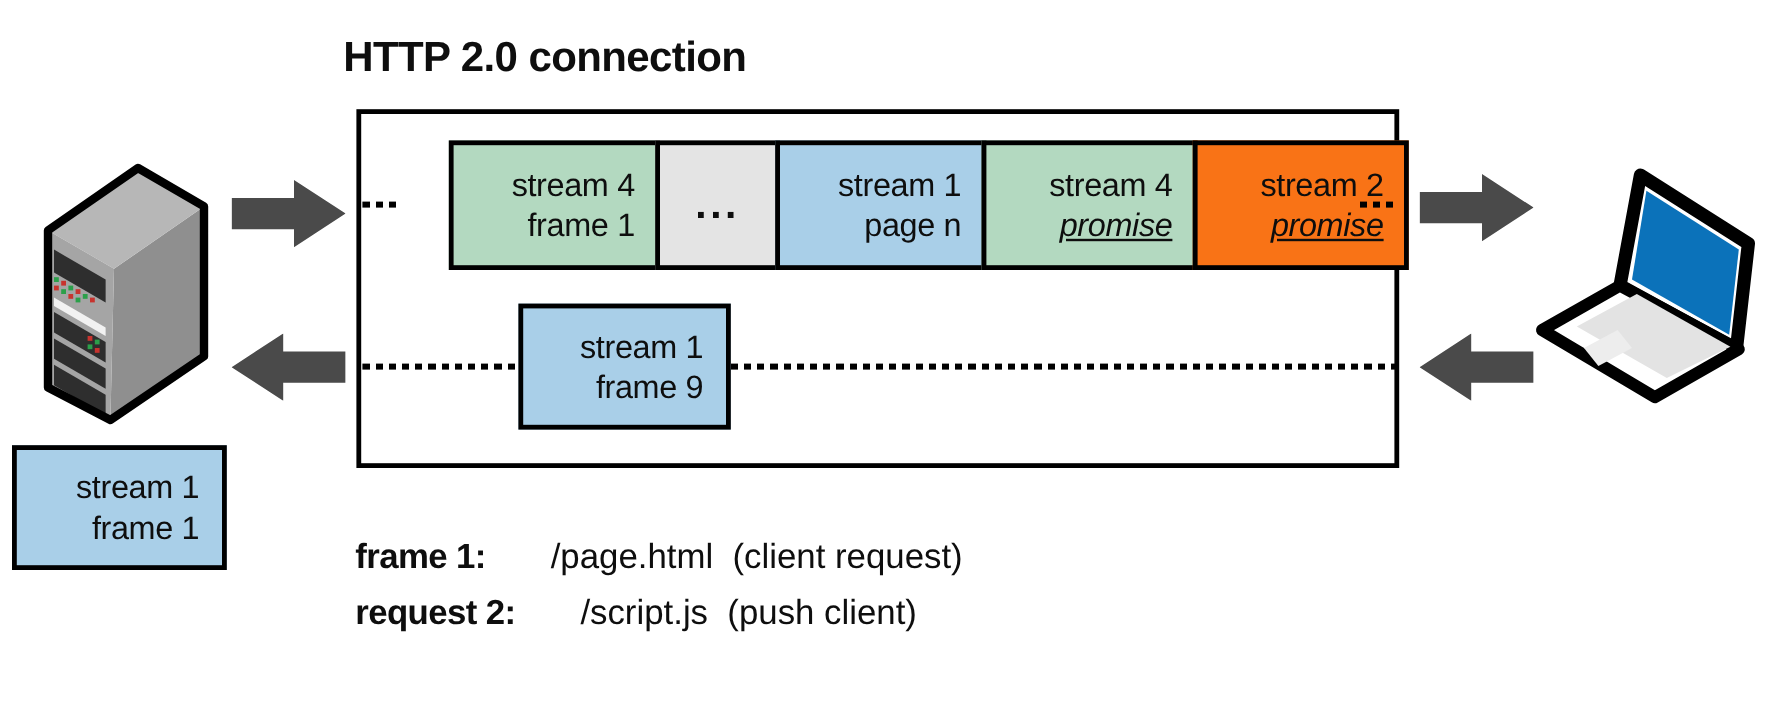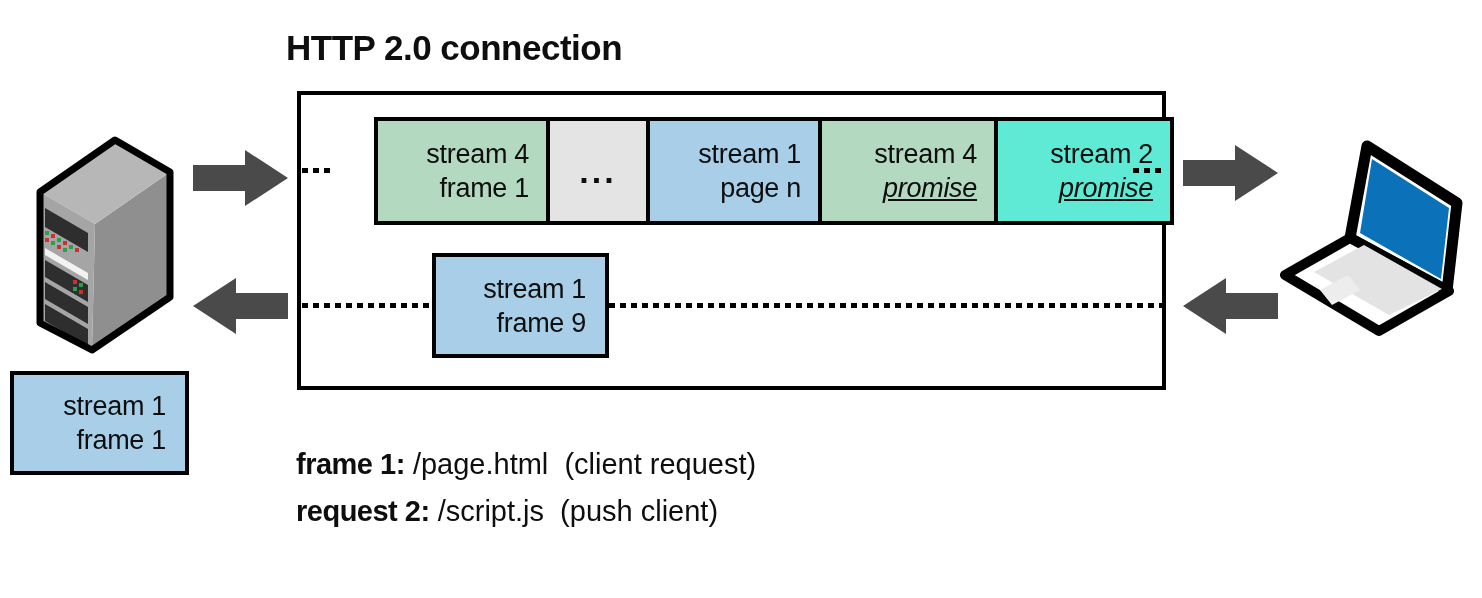--- a/index.html
+++ b/index.html
@@ -49,21 +49,21 @@
   .arrow { position:absolute; width:95px; height:56px; }
   #arrow-srv-out { left:193px;  top:150px; }
   #arrow-srv-in  { left:193px;  top:278px; }
   #arrow-cli-in  { left:1183px; top:145px; }
   #arrow-cli-out { left:1183px; top:278px; }
   #server-icon   { position:absolute; left:25px;   top:130px; width:150px; height:230px; }
   #laptop-icon   { position:absolute; left:1272px; top:128px; width:212px; height:270px; }
   .legend { position:absolute; left:296px; top:441px; font-size:29px; }
   .legend-row { height:47px; line-height:47px; white-space:pre; }
   .legend-label { font-weight:700; letter-spacing:-0.5px; }
-  .legend-value { font-weight:400; }
+  .legend-value { font-weight:400;margin-left:46px; }
 </style>
 </head>
 <body>
 
 <div class="canvas">
 
   <div class="title">HTTP 2.0 connection</div>
 
   <div class="outer-box"></div>
 
@@ -76,21 +76,21 @@
       <span>...</span>
     </div>
     <div class="frame" style="width: 176px; background: rgb(169, 207, 232);">
       <span>stream 1</span>
       <span>page n</span>
     </div>
     <div class="frame" style="width: 180px; background: rgb(179, 217, 192);">
       <span>stream 4</span>
       <span class="it">promise</span>
     </div>
-    <div class="frame" style="width: 180px; background: #5eead4;">
+    <div class="frame" style="width: 180px; background: #f97316;">
       <span>stream 2</span>
       <span class="it">promise</span>
     </div>
   </div>
 
   <div class="dotline" id="dot-a"></div>
   <div class="dotline" id="dot-b"></div>
   <div class="dotline" id="dot-c"></div>
   <div class="dotline" id="dot-d"></div>
 

